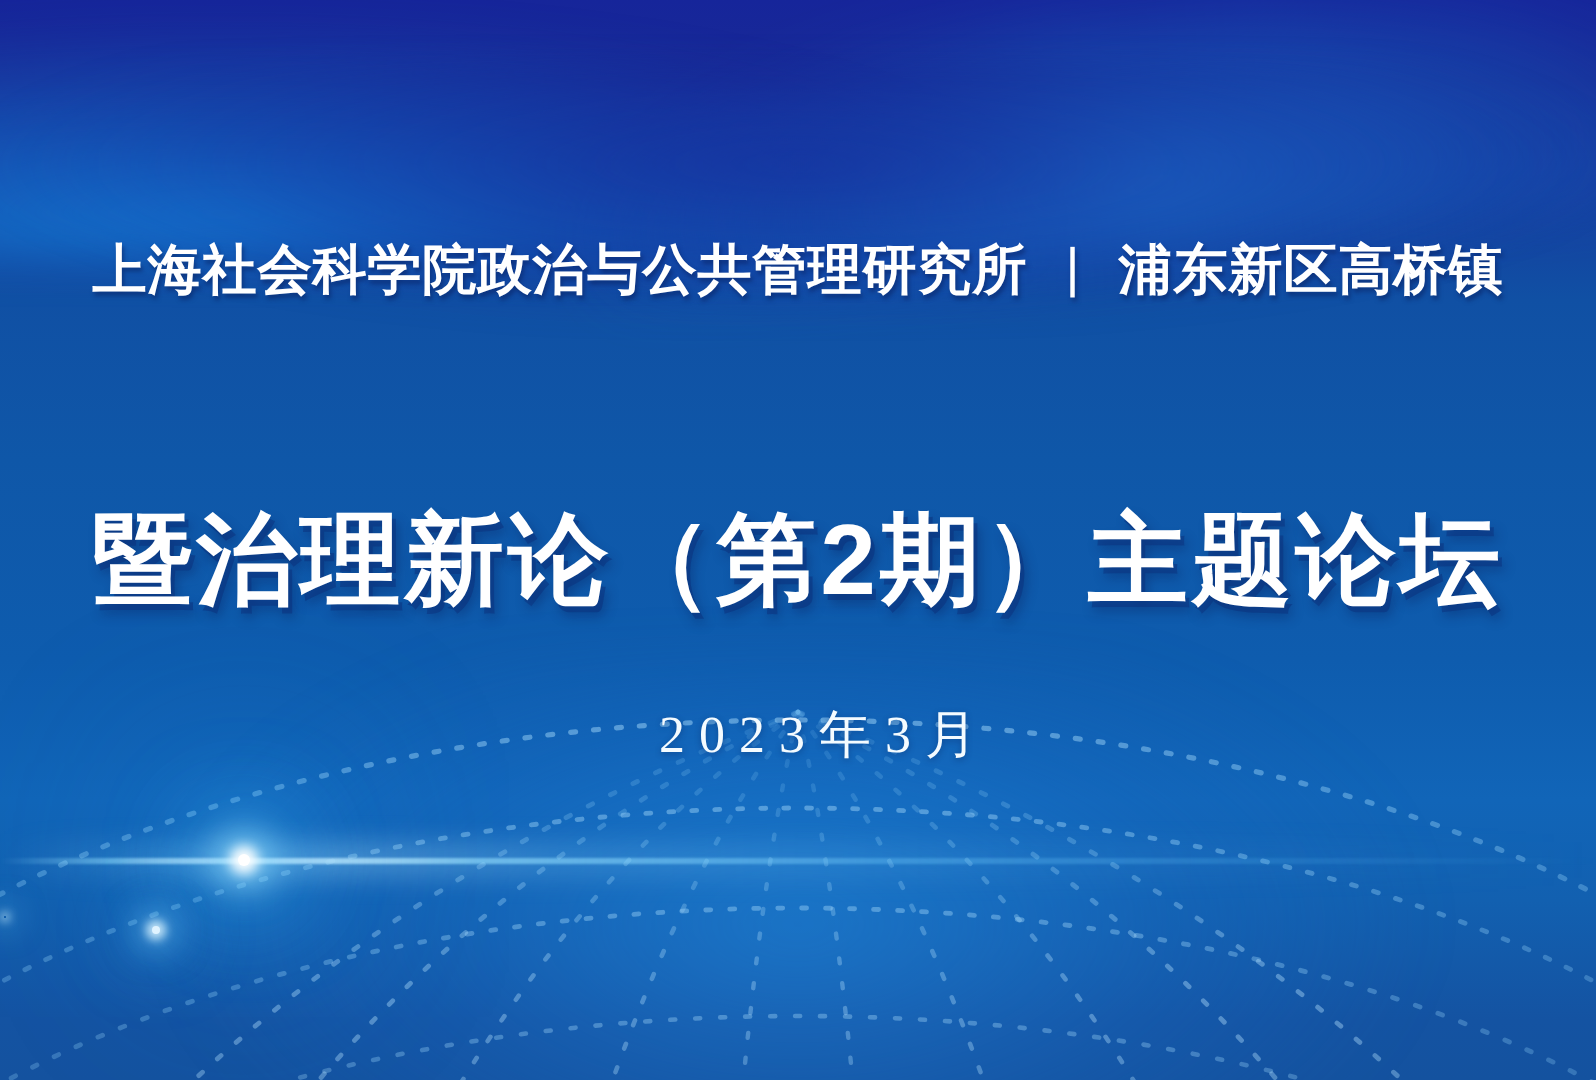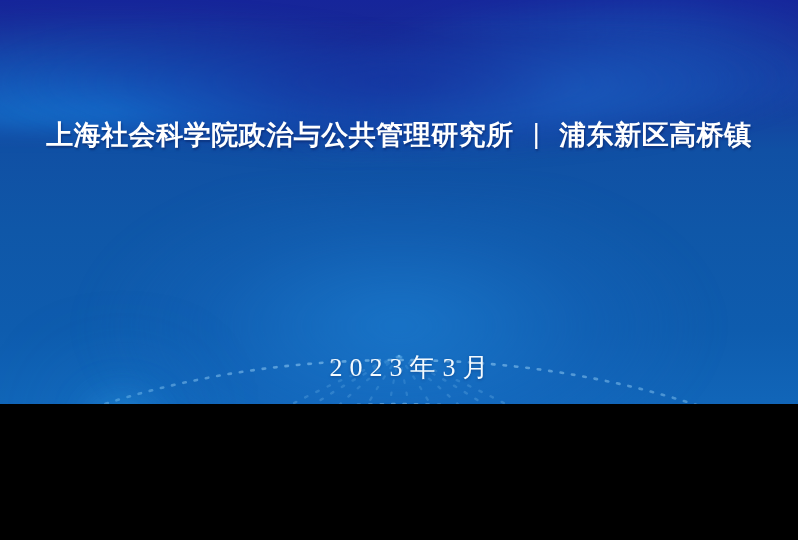--- a/index.html
+++ b/index.html
@@ -3,21 +3,21 @@
 <meta charset="utf-8">
 <style>
   html, body {
     margin: 0;
     padding: 0;
     background: #000;
   }
   #poster {
     position: relative;
     width: 798px;
-    height: 404px;
+    height: 540px;
     overflow: hidden;
     font-family: "Liberation Sans", "DejaVu Sans", sans-serif;
     background: #4d7c0f;
   }
 
   
   .bg-base {
     position: absolute;
     inset: 0;
     background:
@@ -320,17 +320,18 @@
 
   <div class="text-layer">
 
     <div class="org-line">
       <span>上海社会科学院政治与公共管理研究所</span>
       <span class="org-sep">|</span>
       <span>浦东新区高桥镇</span>
     </div>
 
 
+    <div class="main-title title-line-2">暨治理新论（第2期）主题论坛</div>
 
     <div class="date-line">2023年3月</div>
   </div>
 
 </div>
 
 </body></html>

